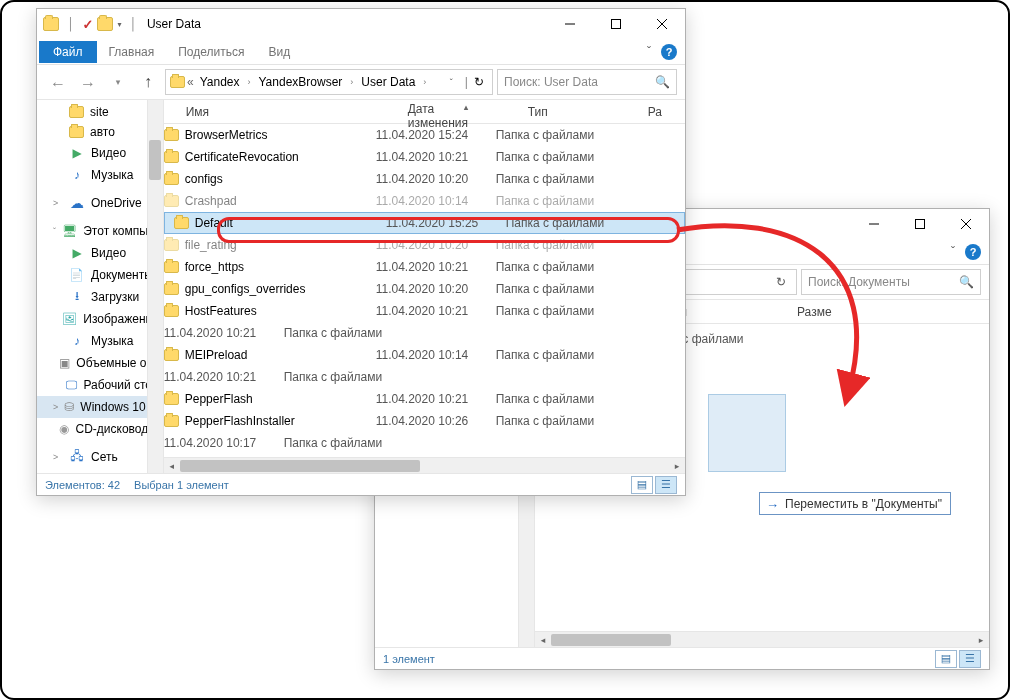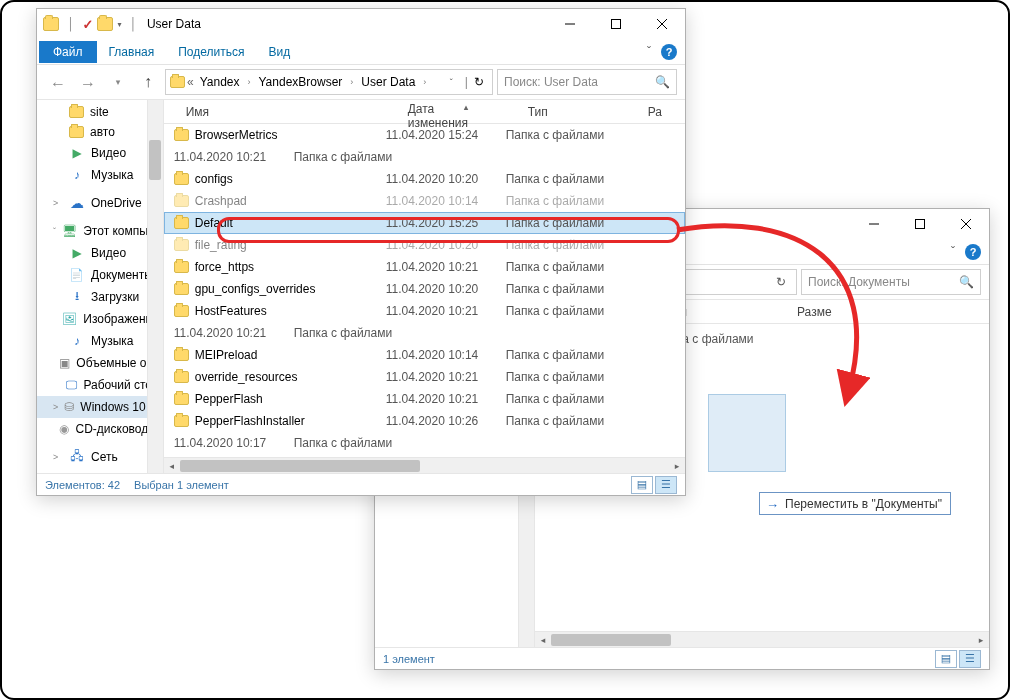--- a/index.html
+++ b/index.html
@@ -20,21 +20,21 @@
 .qat .folder-mini:before { content:""; position:absolute; top:-3px; left:1px; width:6px; height:3px; background:#ffd96a; border:1px solid #d8b84a; border-bottom:none; border-radius:2px 2px 0 0;}
 .pipe { color:#888; padding:0 4px;}
 .wtitle { padding-left:6px; color:#000; }
 .winbtns { margin-left:auto; display:flex; }
 .winbtn { width:46px; height:30px; display:flex; align-items:center; justify-content:center; color:#222; font-family:sans-serif; font-size:11px;}
 .winbtn.close { color:#000; }
 .winbtn.max svg, .winbtn.min svg, .winbtn.close svg { stroke:#000; stroke-width:1; fill:none; }
 
 .ribbon-tabs { display:flex; align-items:center; height:26px; border-bottom:1px solid #e3e3e3; padding-left:2px;}
 .ribbon-tabs .file { background:#1979ca; color:#fff; padding:4px 14px; font-size:12px; }
-.ribbon-tabs .tab { padding:4px 12px; color:#0369a1;text-align:center; }
+.ribbon-tabs .tab { padding:4px 12px; color:#737373;text-align:center; }
 .ribbon-right { margin-left:auto; display:flex; align-items:center; gap:10px; padding-right:8px; color:#666;}
 .help-icon { width:16px;height:16px;border-radius:50%;background:#1979ca;color:#fff;display:flex;align-items:center;justify-content:center;font-size:11px;font-weight:bold;}
 
 .navrow { display:flex; align-items:center; height:34px; padding:2px 8px; gap:4px; }
 .navarrow { width:26px; height:26px; display:flex; align-items:center; justify-content:center; color:#8a8a8a; font-size:16px; border-radius:3px;}
 .navarrow.dark{color:#444;}
 .addr { flex:1; display:flex; align-items:center; height:26px; border:1px solid #cfcfcf; padding:0 4px; gap:2px; font-size:12px; }
 .addr .seg { padding:0 4px; }
 .addr .caret { color:#777; font-size:9px; padding:0 2px;}
 .addr .refresh { margin-left:auto; padding:0 6px; color:#555;}
@@ -67,21 +67,21 @@
 .spacer6{height:6px;}
 
 .filearea { flex:1; display:flex; flex-direction:column; position:relative;}
 .cols { display:flex; align-items:center; height:24px; border-bottom:1px solid #e6e6e6; color:#444; font-size:12px;}
 .cols .col { padding:0 22px; border-right:1px solid transparent; }
 .cols .col.name{width:222px;}
 .cols .col.date{width:120px;margin-top:8px;}
 .cols .col.type{width:120px;}
 .cols .sort { font-size:9px; color:#666; position:absolute; left:300px; top:2px;}
 .rows { flex:1; overflow:hidden; }
-.row { display:flex; align-items:center; height:22px; padding-left:10px; }
+.row { display:flex; align-items:center; height:22px; }
 .row.sel { background:#cde6f7; border:1px solid #7eb4e0; padding-left:9px; height:22px;}
 .row .cell-name{width:212px;display:flex;align-items:center;gap:6px;}
 .row .cell-date{width:120px;color:#555;}
 .row .cell-type{width:120px;color:#555;}
 .row.faded{opacity:.5;}
 
 .hscroll { height:16px; background:#f0f0f0; border-top:1px solid #e6e6e6; position:relative;}
 .hscroll .thumb{position:absolute;left:16px;top:2px;height:12px;width:240px;background:#c2c2c2;border-radius:2px;}
 .hscroll .arrL,.hscroll .arrR{position:absolute;top:0;width:16px;height:16px;display:flex;align-items:center;justify-content:center;color:#666;font-size:9px;}
 .hscroll .arrL{left:0;} .hscroll .arrR{right:0;}
@@ -387,20 +387,24 @@
       <div class="rows" id="rowsA">
             <div class="row">
               <span class="cell-name">
                 <span class="ico folder"></span>
                 <span>BrowserMetrics</span>
               </span>
               <span class="cell-date">11.04.2020 15:24</span>
               <span class="cell-type">Папка с файлами</span>
             </div>
             <div class="row">
+              <span class="cell-name">
+                <span class="ico folder"></span>
+                <span>CertificateRevocation</span>
+              </span>
               <span class="cell-date">11.04.2020 10:21</span>
               <span class="cell-type">Папка с файлами</span>
             </div>
             <div class="row">
               <span class="cell-name">
                 <span class="ico folder"></span>
                 <span>configs</span>
               </span>
               <span class="cell-date">11.04.2020 10:20</span>
               <span class="cell-type">Папка с файлами</span>
@@ -459,24 +463,20 @@
             </div>
             <div class="row">
               <span class="cell-name">
                 <span class="ico folder"></span>
                 <span>MEIPreload</span>
               </span>
               <span class="cell-date">11.04.2020 10:14</span>
               <span class="cell-type">Папка с файлами</span>
             </div>
             <div class="row">
-              <span class="cell-name">
-                <span class="ico folder"></span>
-                <span>override_resources</span>
-              </span>
               <span class="cell-date">11.04.2020 10:21</span>
               <span class="cell-type">Папка с файлами</span>
             </div>
             <div class="row">
               <span class="cell-name">
                 <span class="ico folder"></span>
                 <span>PepperFlash</span>
               </span>
               <span class="cell-date">11.04.2020 10:21</span>
               <span class="cell-type">Папка с файлами</span>

